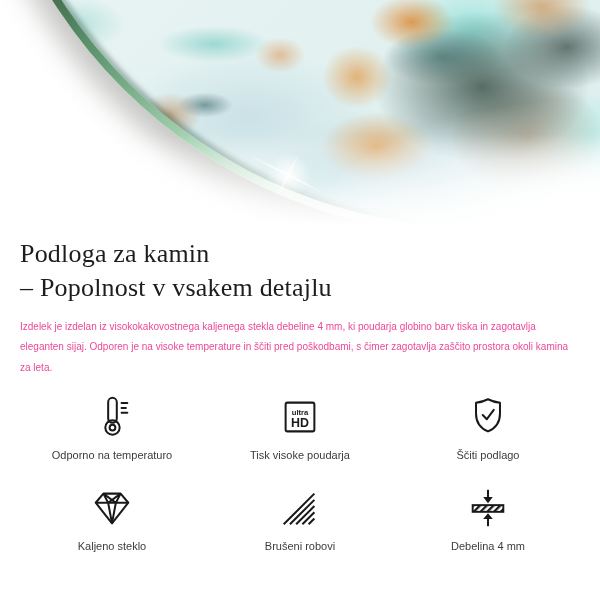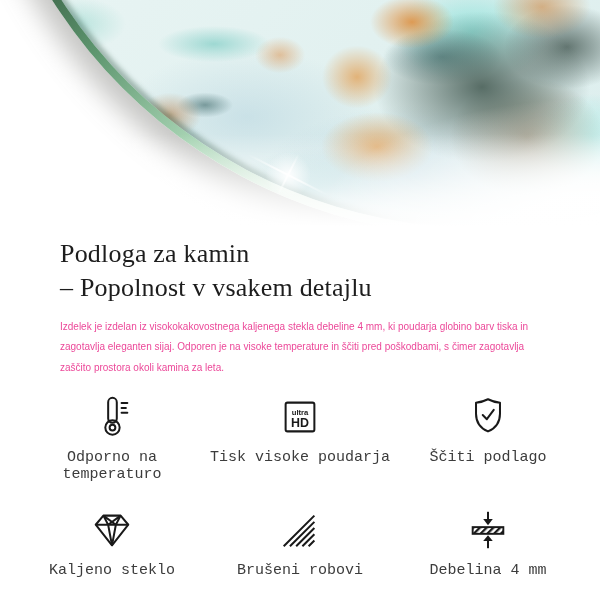--- a/index.html
+++ b/index.html
@@ -55,37 +55,37 @@
     background:radial-gradient(circle, rgba(255,255,255,0.95) 0%, rgba(255,255,255,0) 62%);
   }
   .sparkle .ray{
     position:absolute;background:linear-gradient(to right, rgba(255,255,255,0),
       rgba(255,255,255,0.98) 50%, rgba(255,255,255,0));
   }
   .sparkle .ray1{left:-45px;top:-1px;width:90px;height:2px;transform:rotate(27deg);}
   .sparkle .ray2{left:-24px;top:-1px;width:48px;height:2px;transform:rotate(117deg);}
 
   
-  .content{padding:0 60px;}
+  .content{padding:0 20px;}
   .title{
     font-family:"Liberation Serif", serif;font-weight:400;color:#1d1d1d;
     font-size:26px;line-height:1.3;margin:6px 0 0 0;letter-spacing:0.2px;
   }
   .desc{
     font-size:10px;line-height:2.05;color:#ec4899;margin:12px 0 0 0;
   }
 
   
   .features{
     display:grid;grid-template-columns:repeat(3,1fr);
     row-gap:24px;padding:16px 18px 0 18px;text-align:center;
   }
   .feature{display:flex;flex-direction:column;align-items:center;text-align:center;}
   .feature svg{width:46px;height:46px;display:block;}
-  .feature-label{font-size:15px;color:#3c3c3c;margin-top:9px;display:block;font-family:Liberation Mono, monospace;}
+  .feature-label{font-size:11px;color:#3c3c3c;margin-top:9px;display:block;}
   .ico{stroke:#191919;fill:none;stroke-width:2.1;}
   .ico-fill{fill:#191919;stroke:none;}
   svg text{font-family:"Liberation Sans", sans-serif;fill:#191919;}
 </style>
 </head>
 <body>
 
 <div class="page">
 
   <div class="hero">

